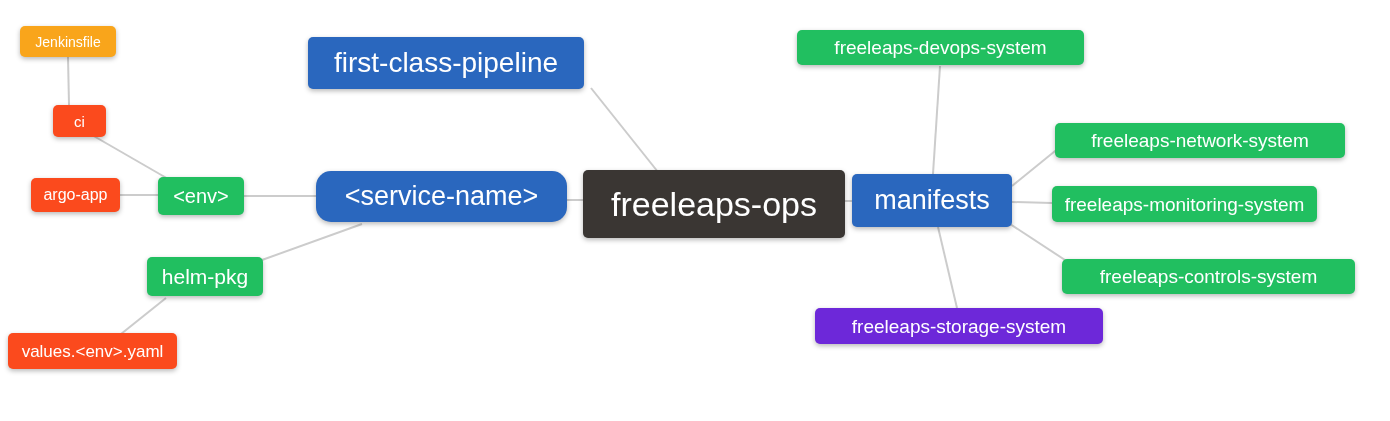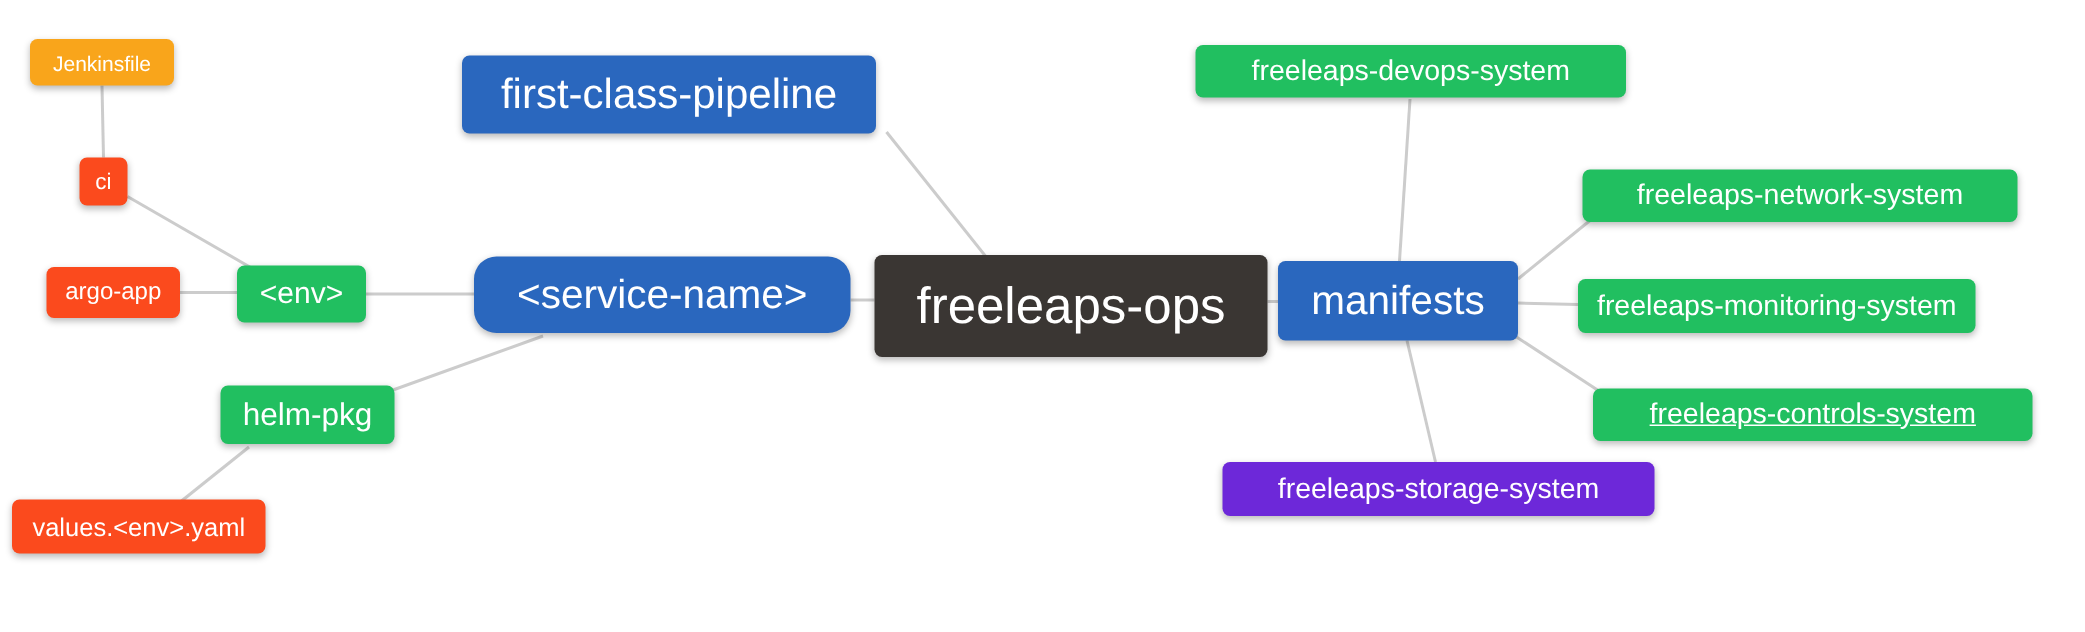--- a/index.html
+++ b/index.html
@@ -68,31 +68,31 @@
   <div class="node" style="left: 308px; top: 37px; width: 276px; height: 52px; font-size: 28px; background: rgb(42, 103, 190); text-align: right;">first-class-pipeline</div>
 
   <div class="node" style="left: 316px; top: 171px; width: 251px; height: 51px; font-size: 27px; background: rgb(42, 103, 190); border-radius: 15px;">&lt;service-name&gt;</div>
 
   <div class="node" style="left: 852px; top: 174px; width: 160px; height: 53px; font-size: 27px; background: rgb(42, 103, 190);">manifests</div>
 
   <div class="node" style="left: 158px; top: 177px; width: 86px; height: 38px; font-size: 20px; background: rgb(33, 191, 96);">&lt;env&gt;</div>
 
   <div class="node" style="left: 147px; top: 257px; width: 116px; height: 39px; font-size: 21px; background: rgb(33, 191, 96);">helm-pkg</div>
 
-  <div class="node" style="left: 53px; top: 105px; width: 32px; height: 32px; font-size: 15px; background: rgb(251, 74, 29);">ci</div>
+  <div class="node" style="left: 53px; top: 105px; width: 53px; height: 32px; font-size: 15px; background: rgb(251, 74, 29);">ci</div>
 
   <div class="node" style="left: 31px; top: 178px; width: 89px; height: 34px; font-size: 16px; background: rgb(251, 74, 29);">argo-app</div>
 
   <div class="node" style="left: 8px; top: 333px; width: 169px; height: 36px; font-size: 17px; background: rgb(251, 74, 29);">values.&lt;env&gt;.yaml</div>
 
   <div class="node" style="left: 20px; top: 26px; width: 96px; height: 31px; font-size: 14px; background: rgb(249, 165, 27);">Jenkinsfile</div>
 
   <div class="node" style="left: 797px; top: 30px; width: 287px; height: 35px; font-size: 19px; background: rgb(33, 191, 96);">freeleaps-devops-system</div>
 
-  <div class="node" style="left: 1055px; top: 113px; width: 290px; height: 35px; font-size: 19px; background: rgb(33, 191, 96);">freeleaps-network-system</div>
+  <div class="node" style="left: 1055px; top: 123px; width: 290px; height: 35px; font-size: 19px; background: rgb(33, 191, 96);">freeleaps-network-system</div>
 
   <div class="node" style="left: 1052px; top: 186px; width: 265px; height: 36px; font-size: 19px; background: rgb(33, 191, 96);">freeleaps-monitoring-system</div>
 
-  <div class="node" style="left: 1062px; top: 259px; width: 293px; height: 35px; font-size: 19px; background: rgb(33, 191, 96); text-decoration: underline;">freeleaps-controls-system</div>
+  <div class="node" style="left: 1062px; top: 259px; width: 293px; height: 35px; font-size: 19px; background: rgb(33, 191, 96);">freeleaps-controls-system</div>
 
   <div class="node" style="left: 815px; top: 308px; width: 288px; height: 36px; font-size: 19px; background: #6d28d9;">freeleaps-storage-system</div>
 
 </div>
 
 </body></html>

